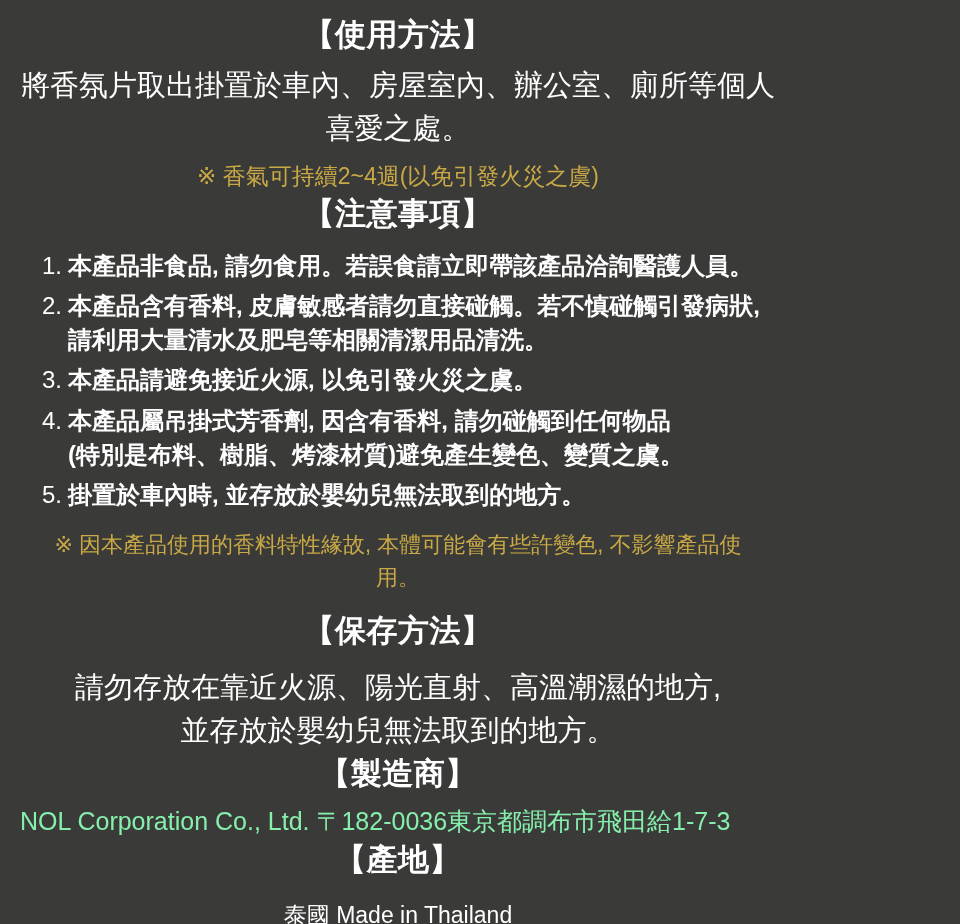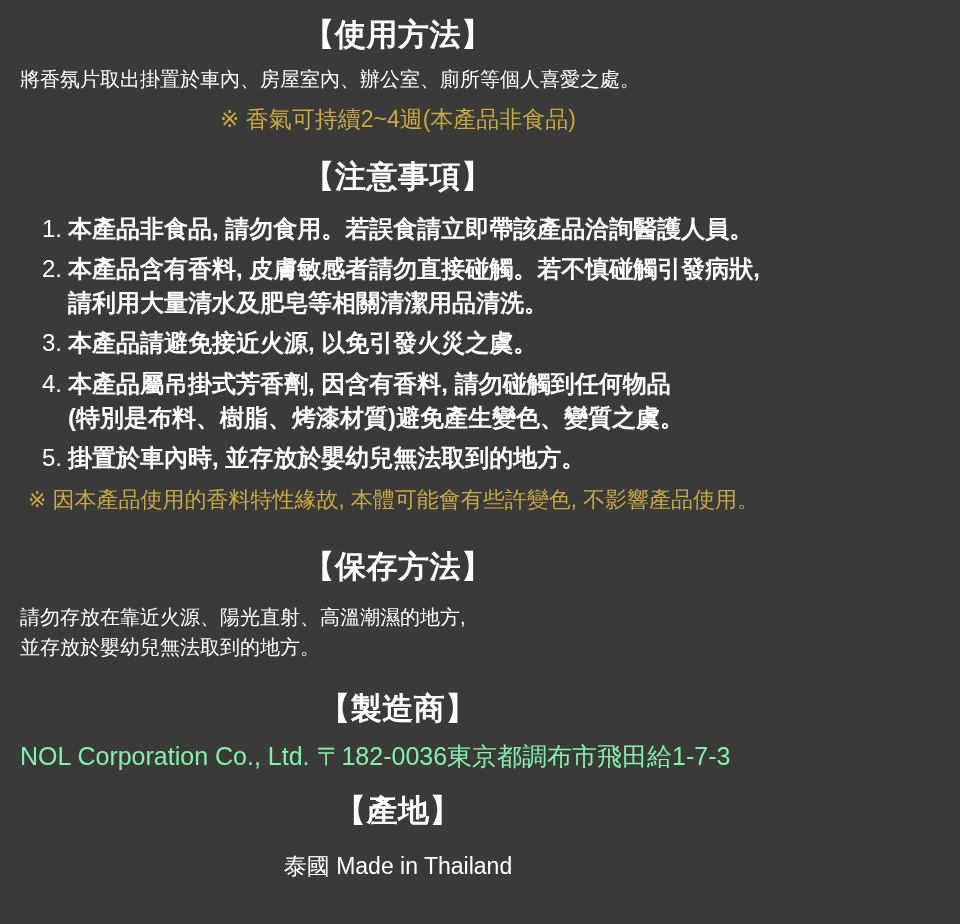--- a/index.html
+++ b/index.html
@@ -28,39 +28,39 @@
   .heading {
     text-align: center;
     font-size: 31px;
     font-weight: bold;
     letter-spacing: 0.5px;
     color: #ffffff;
     line-height: 1.35;
     margin: 0;
   }
   .center-line {
-    text-align: left;
-    font-size: 20px;
+    text-align: center;
+    font-size: 29px;
     line-height: 1.5;
     color: #ffffff;
     margin: 0;
   }
   .note {
     text-align: center;
     font-size: 23px;
     line-height: 1.5;
     color: #c9a846;
     margin: 0;
   }
   .note-left {
-    text-align: left;
+    text-align: center;
     font-size: 22px;
     line-height: 1.5;
     color: #c9a846;
-    margin: 8px;
+    margin: 16px;
   }
   ol.cautions {
     list-style: none;
     margin: 0;
     padding: 0 0 0 8px;
     font-size: 24px;
     line-height: 1.42;
   }
   ol.cautions > li {
     display: flex;
@@ -107,21 +107,21 @@
 </head>
 <body>
 
 <div class="page">
 
   <div class="section">
     <h2 class="heading">【使用方法】</h2>
     <div class="sp-8"></div>
     <p class="center-line">將香氛片取出掛置於車內、房屋室內、辦公室、廁所等個人喜愛之處。</p>
     <div class="sp-8"></div>
-    <p class="note">※ 香氣可持續2~4週(本產品非食品)</p>
+    <p class="note">※ 香氣可持續2~4週(以免引發火災之虞)</p>
   </div>
 
   <div class="sp-20"></div>
 
   <div class="section">
     <h2 class="heading">【注意事項】</h2>
     <div class="sp-14"></div>
     <ol class="cautions">
       <li>
         <span class="num">1.</span>

